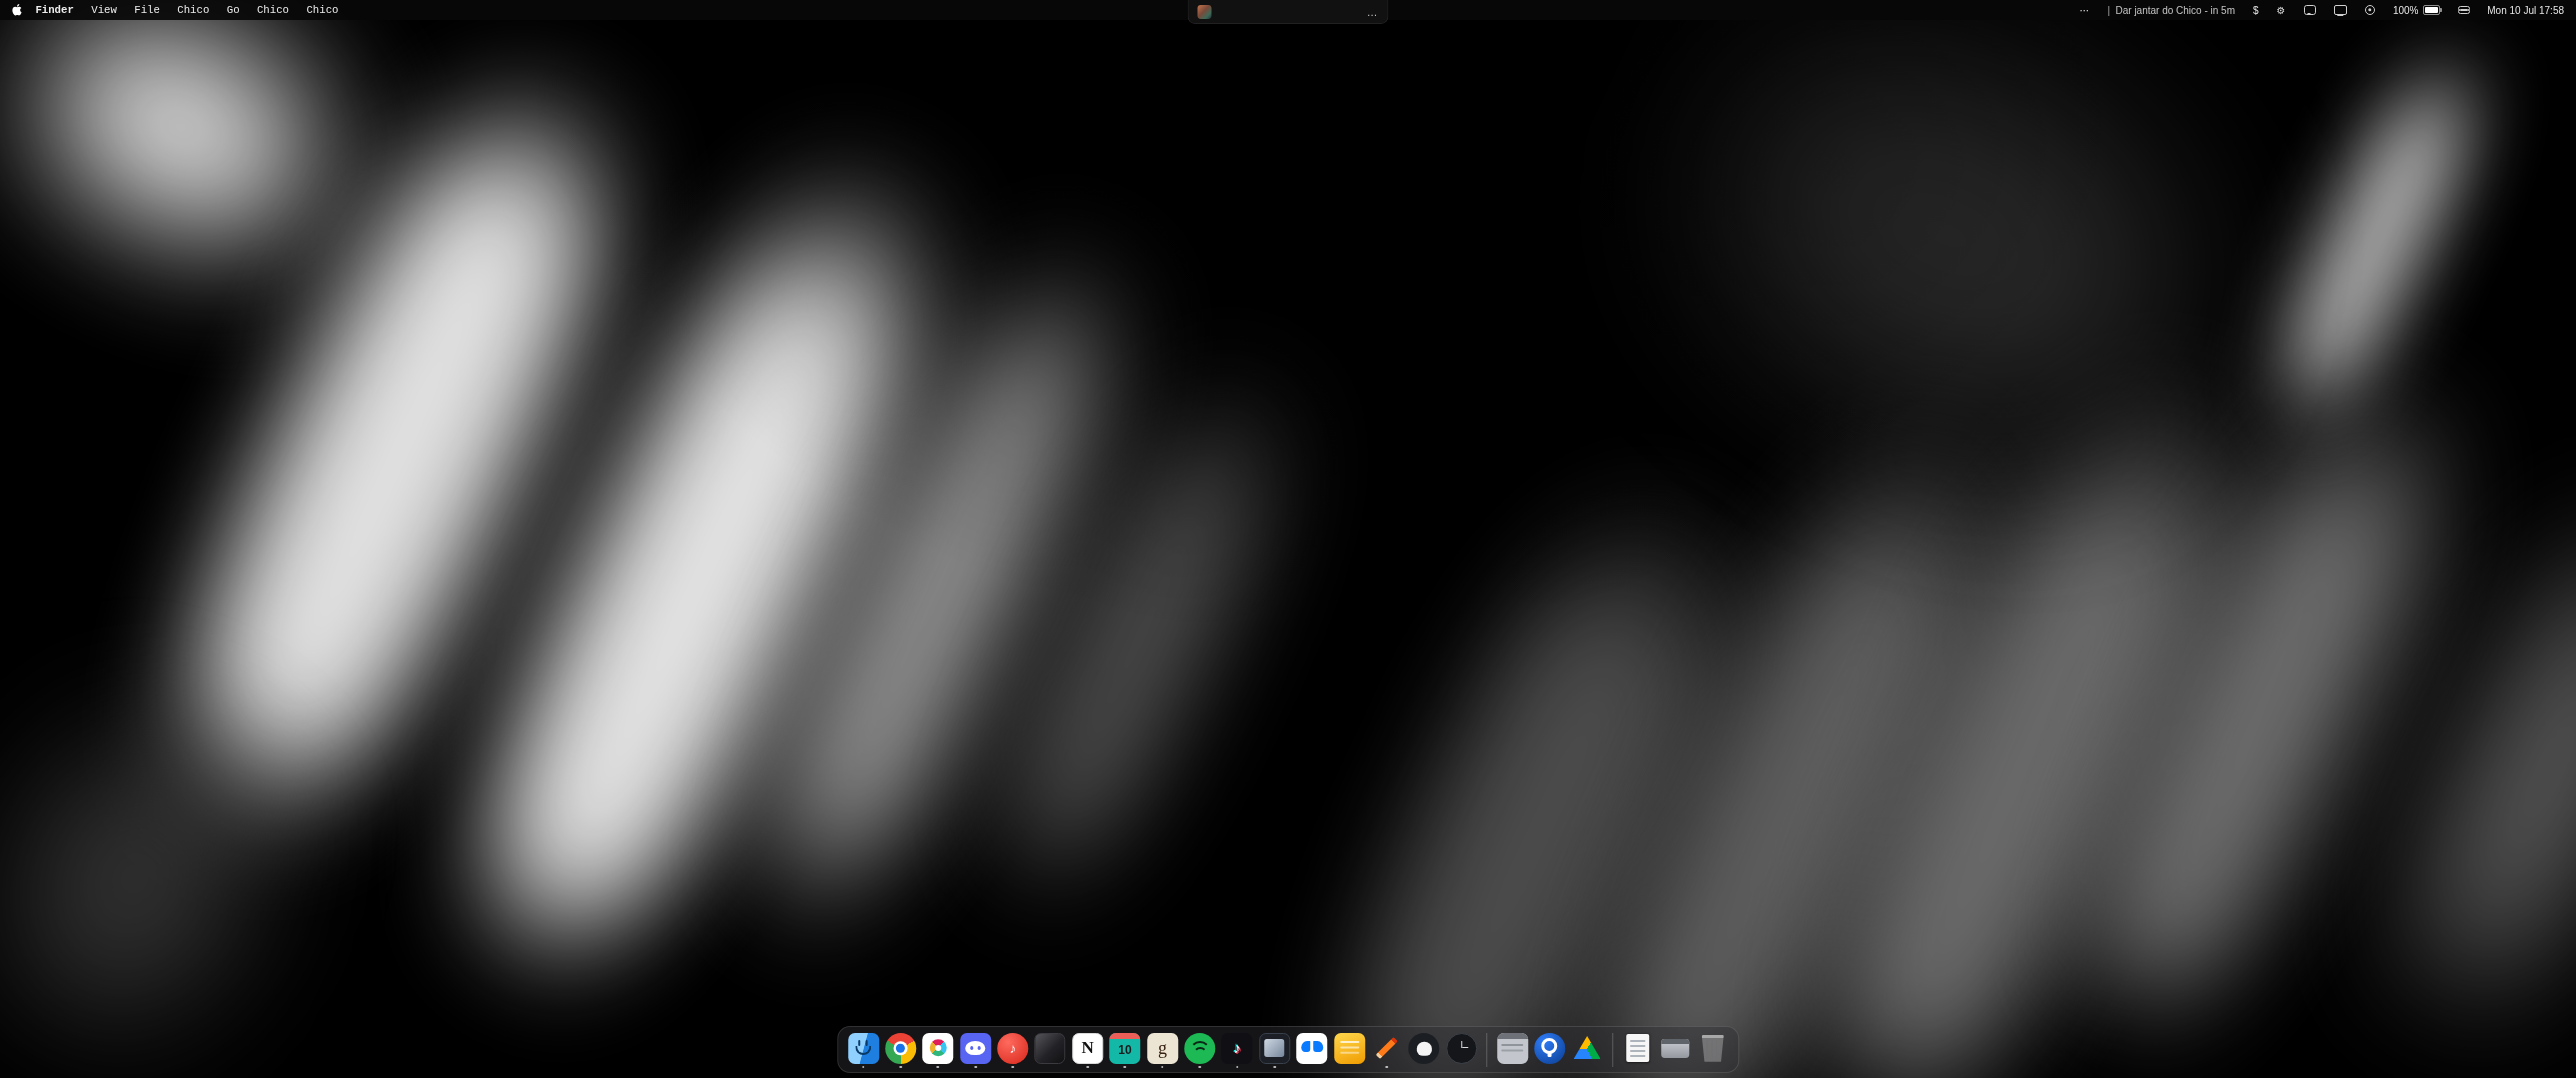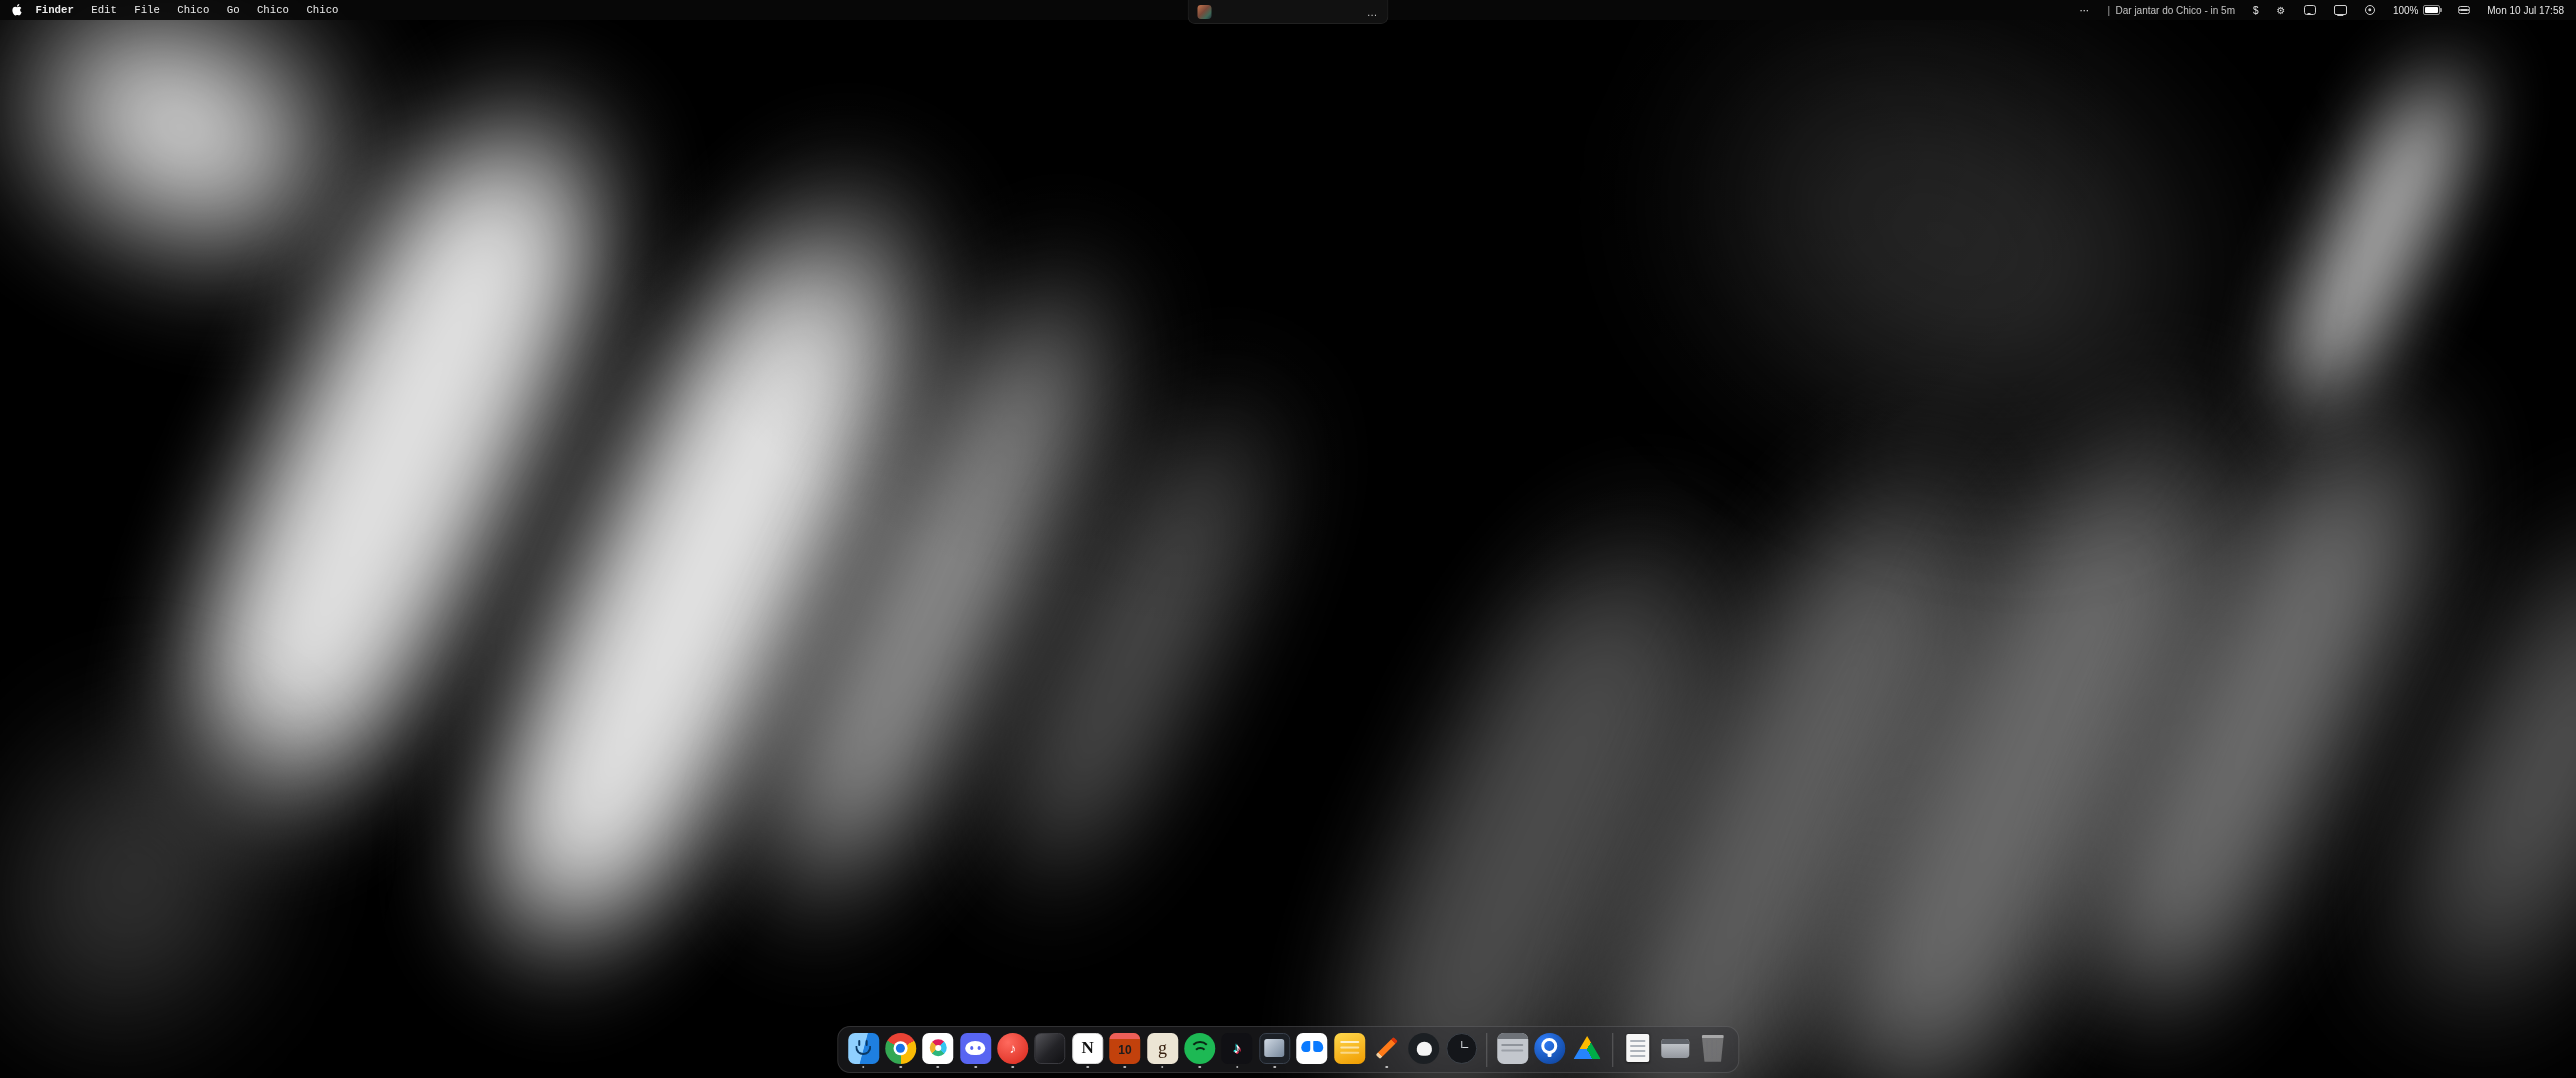--- a/index.html
+++ b/index.html
@@ -75,21 +75,21 @@
   .discord::before { content:""; position:absolute; left:50%; top:50%; transform:translate(-50%,-50%); width:20px; height:14px; background:#fff; border-radius:50% 50% 45% 45%; }
   .discord::after { content:""; position:absolute; left:10px; top:13.4px; width:3.4px; height:4px; border-radius:50%; background:#5865f2; box-shadow:7.4px 0 #5865f2; }
 
   .musicred { border-radius:50%; background:radial-gradient(circle at 35% 30%,#ff6a5e,#d8261a); }
 
   .darkapp { background:linear-gradient(135deg,#55555a 0%,#232327 55%,#101013 100%); border:0.7px solid #3a3a3f; box-sizing:border-box; }
 
   .notion { background:#fff; border:0.7px solid #d9d9d9; box-sizing:border-box; }
   .notion .glyph { color:#111; font-family:"Liberation Serif","DejaVu Serif",serif; font-weight:700; font-size:17px; }
 
-  .calendar { background:#c2410c; }
+  .calendar { background:#14b8a6; }
   .calendar::before { content:""; position:absolute; top:0; left:0; right:0; height:6px; background:#ec5f59; }
   .calendar .glyph { color:#1c1c1e; font-weight:700; font-size:12px; padding-top:4px; box-sizing:border-box; }
 
   .goodreads { background:#ece5d4; }
   .goodreads .glyph { color:#382110; font-family:"Liberation Serif","DejaVu Serif",serif; font-size:18px; }
 
   .spotify { border-radius:50%; background:#1db954; }
   .spotify::before, .spotify::after { content:""; position:absolute; left:50%; border:2px solid rgba(8,24,14,.9);
     border-left-color:transparent; border-right-color:transparent; border-bottom-color:transparent; border-radius:50%; }
   .spotify::before { width:17.4px; height:17.4px; top:8.7px; transform:translateX(-50%); }
@@ -169,21 +169,21 @@
 </div>
 
 <div class="menubar">
   <div class="mb-left">
     <div class="apple">
       <svg viewBox="0 0 814 1000" aria-hidden="true">
           <path d="M788.1 340.9c-5.8 4.5-108.2 62.2-108.2 190.5 0 148.4 130.3 200.9 134.2 202.2-.6 3.2-20.7 71.9-68.7 141.9-42.8 61.6-87.5 123.1-155.5 123.1s-85.5-39.5-164-39.5c-76.5 0-103.7 40.8-165.9 40.8s-105.6-57-155.5-127C46.7 790.7 0 663 0 541.8c0-194.4 126.4-297.5 250.8-297.5 66.1 0 121.2 43.4 162.7 43.4 39.5 0 101.1-46 176.3-46 28.5 0 130.9 2.6 198.3 99.2zm-234-181.5c31.1-36.9 53.1-88.1 53.1-139.3 0-7.1-.6-14.3-1.9-20.1-50.6 1.9-110.8 33.7-147.1 75.8-28.5 32.4-55.1 83.6-55.1 135.5 0 7.8 1.3 15.6 1.9 18.1 3.2.6 8.4 1.3 13.6 1.3 45.4 0 102.5-30.4 135.5-71.3z"></path>
         </svg>
     </div>
     <span class="menu-item app-name">Finder</span>
-    <span class="menu-item">Edit</span>
+    <span class="menu-item">View</span>
     <span class="menu-item">File</span>
     <span class="menu-item">Chico</span>
     <span class="menu-item">Go</span>
     <span class="menu-item">Chico</span>
     <span class="menu-item">Chico</span>
   </div>
 
   <div class="notch-widget">
     <div class="notch-thumb"></div>
     <span class="notch-more">…</span>

